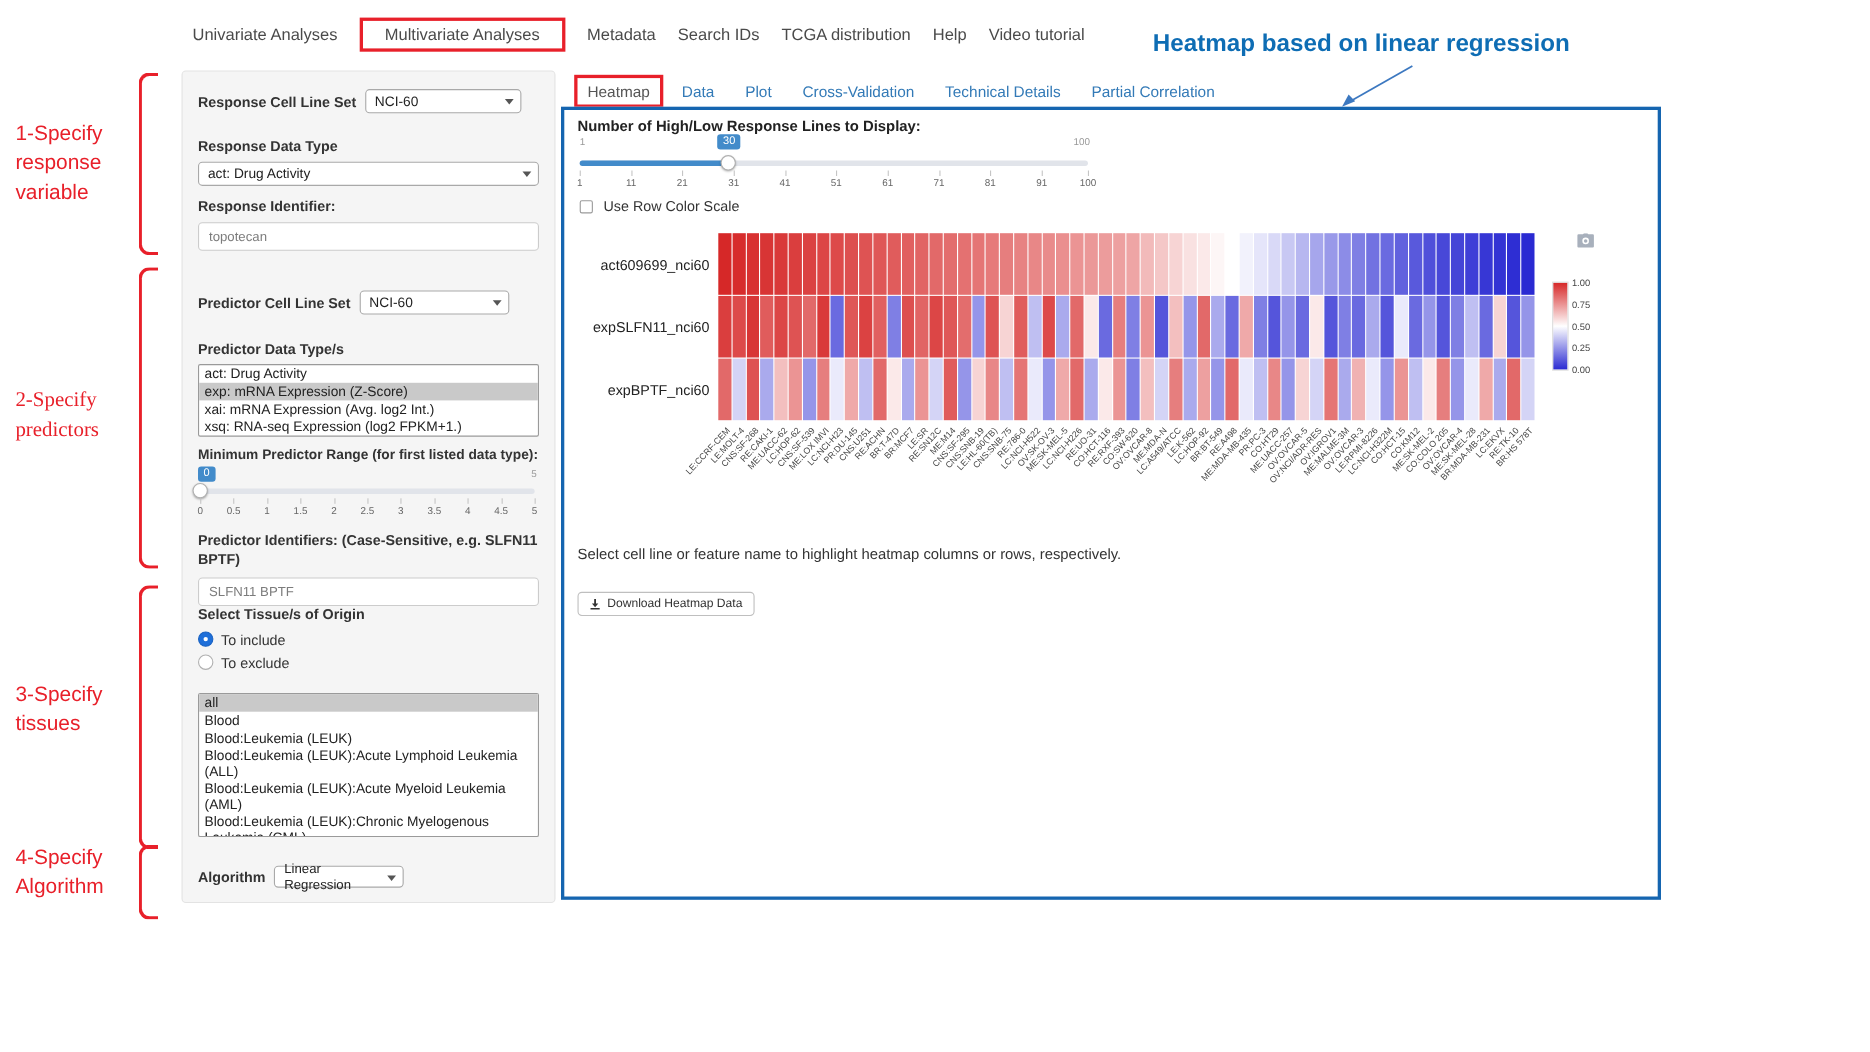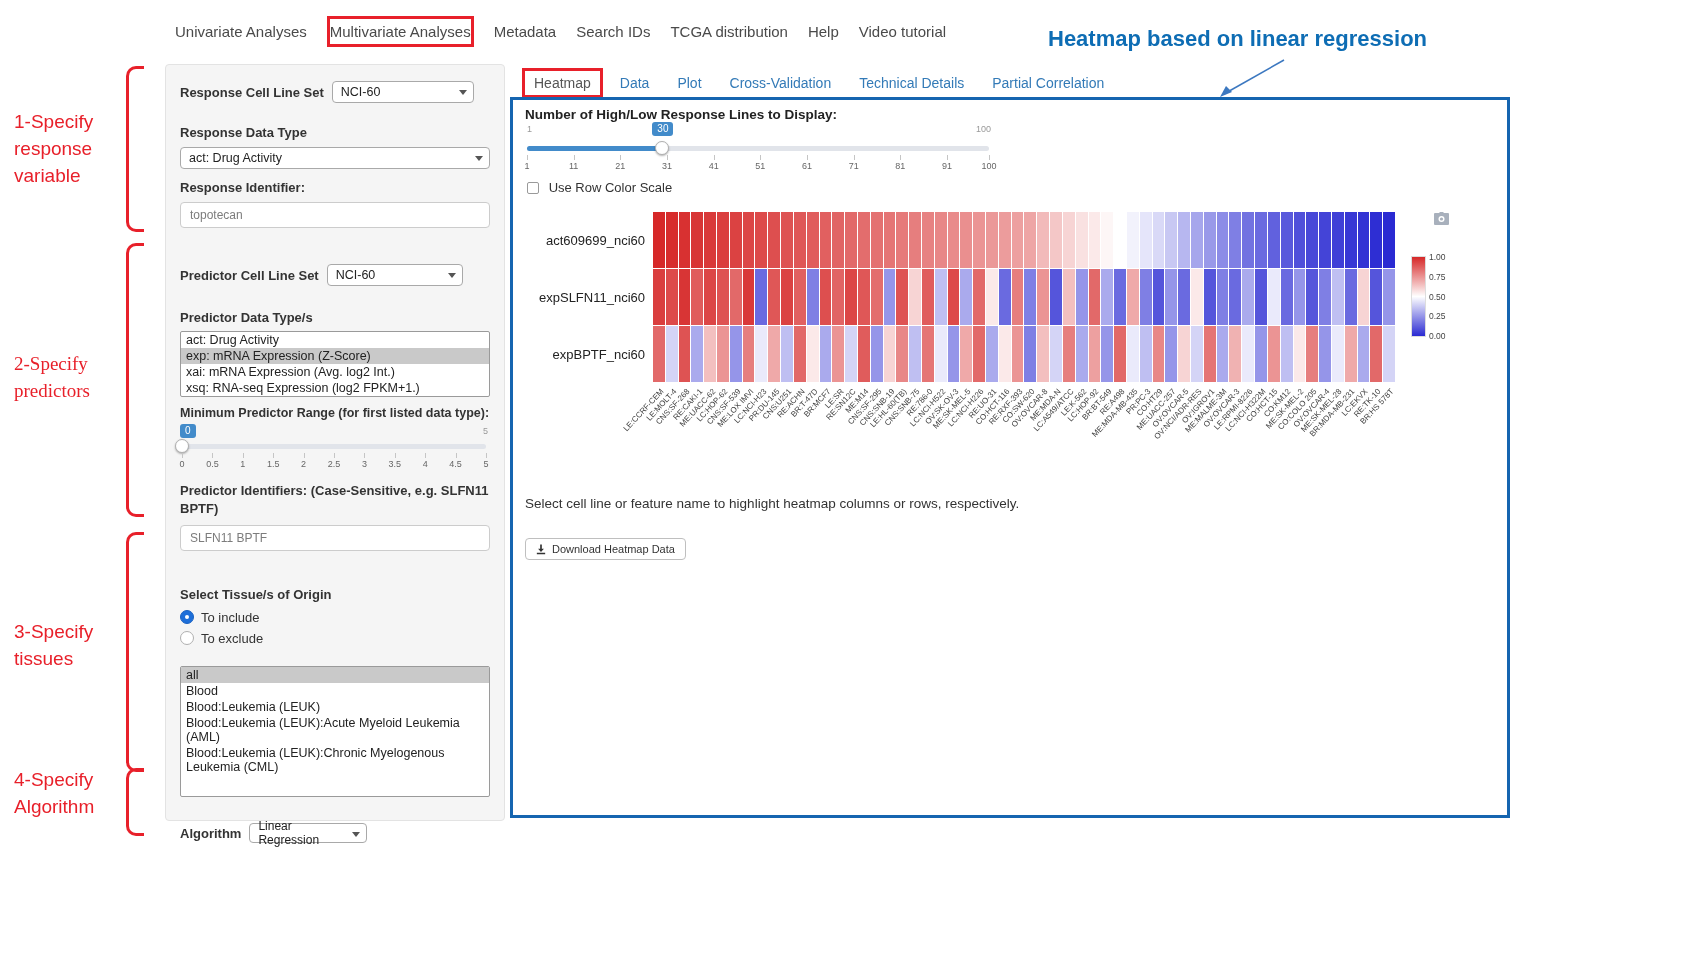--- a/index.html
+++ b/index.html
@@ -4,21 +4,21 @@
 <style>
   html,body{margin:0;padding:0;}
   body{
     width:1700px;height:956px;position:relative;background:#fff;
     font-family:"Liberation Sans","DejaVu Sans",sans-serif;color:#333;
     overflow:hidden;
   }
   
   .top-nav{position:absolute;left:175px;top:16px;display:flex;align-items:center;gap:20px;}
   .nav-item{font-size:15px;color:#4a4a4a;cursor:pointer;white-space:nowrap;}
-  .nav-item.red-box{border:3px solid #e8202a;padding:4px 0;}
+  .nav-item.red-box{border:3px solid #e8202a;padding:4px 20px;}
   
   .anno-heading{position:absolute;left:1048px;top:26px;font-size:22px;font-weight:bold;color:#0e6db4;white-space:nowrap;}
   .anno-arrow{position:absolute;left:1212px;top:56px;}
   
   .step-text{position:absolute;left:14px;width:118px;color:#e8202a;font-size:19px;line-height:27px;}
   .bracket{position:absolute;left:126px;width:15px;border:3px solid #e8202a;border-right:none;border-radius:10px 0 0 10px;}
   
   .sidebar{position:absolute;left:165px;top:64px;width:340px;height:757px;background:#f5f5f5;
            border:1px solid #e3e3e3;border-radius:4px;box-sizing:border-box;padding:16px 14px;}
   .lbl{font-weight:bold;font-size:13px;color:#333;}
@@ -181,34 +181,35 @@
       <span class="sl-ticklabel" style="left: 214.8px; top: 35px;">3.5</span>
       <div class="sl-tickline" style="left: 245.2px; top: 29px;"></div>
       <span class="sl-ticklabel" style="left: 245.2px; top: 35px;">4</span>
       <div class="sl-tickline" style="left: 275.6px; top: 29px;"></div>
       <span class="sl-ticklabel" style="left: 275.6px; top: 35px;">4.5</span>
       <div class="sl-tickline" style="left: 306px; top: 29px;"></div>
       <span class="sl-ticklabel" style="left: 306px; top: 35px;">5</span>
     </div>
 
   <div class="lbl" style="margin-bottom:7px;line-height:18px;">Predictor Identifiers: (Case-Sensitive, e.g. SLFN11 BPTF)</div>
-  <div class="tinput" style="width:100%;margin-bottom:36px;">
+  <div class="tinput" style="width:100%;">
     <span>SLFN11 BPTF</span>
   </div>
 
   <div class="lbl" style="margin-bottom:8px;">Select Tissue/s of Origin</div>
   <div id="tissue-radios" style="margin-bottom:20px;">
       <div style="margin-bottom: 6px; font-size: 13px; color: rgb(51, 51, 51);"><span class="radio on"></span><span style="margin-left: 7px; text-align: center;">To include</span></div>
       <div style="margin-bottom: 6px; font-size: 13px; color: rgb(51, 51, 51);"><span class="radio"></span><span style="margin-left: 7px;">To exclude</span></div>
     </div>
 
   <div class="listbox" id="tissue-listbox" style="height:129px;margin-bottom:26px;">
       <div class="opt sel wrap">all</div>
       <div class="opt wrap">Blood</div>
       <div class="opt wrap">Blood:Leukemia (LEUK)</div>
+      <div class="opt wrap">Blood:Leukemia (LEUK):Acute Lymphoid Leukemia (ALL)</div>
       <div class="opt wrap">Blood:Leukemia (LEUK):Acute Myeloid Leukemia (AML)</div>
       <div class="opt wrap">Blood:Leukemia (LEUK):Chronic Myelogenous Leukemia (CML)</div>
     </div>
 
   <div class="frow">
     <span class="lbl">Algorithm</span>
     <div class="select" style="width:118px;height:20px;font-size:12px;">
       <span>Linear Regression</span>
       <span class="chev"></span>
     </div>

